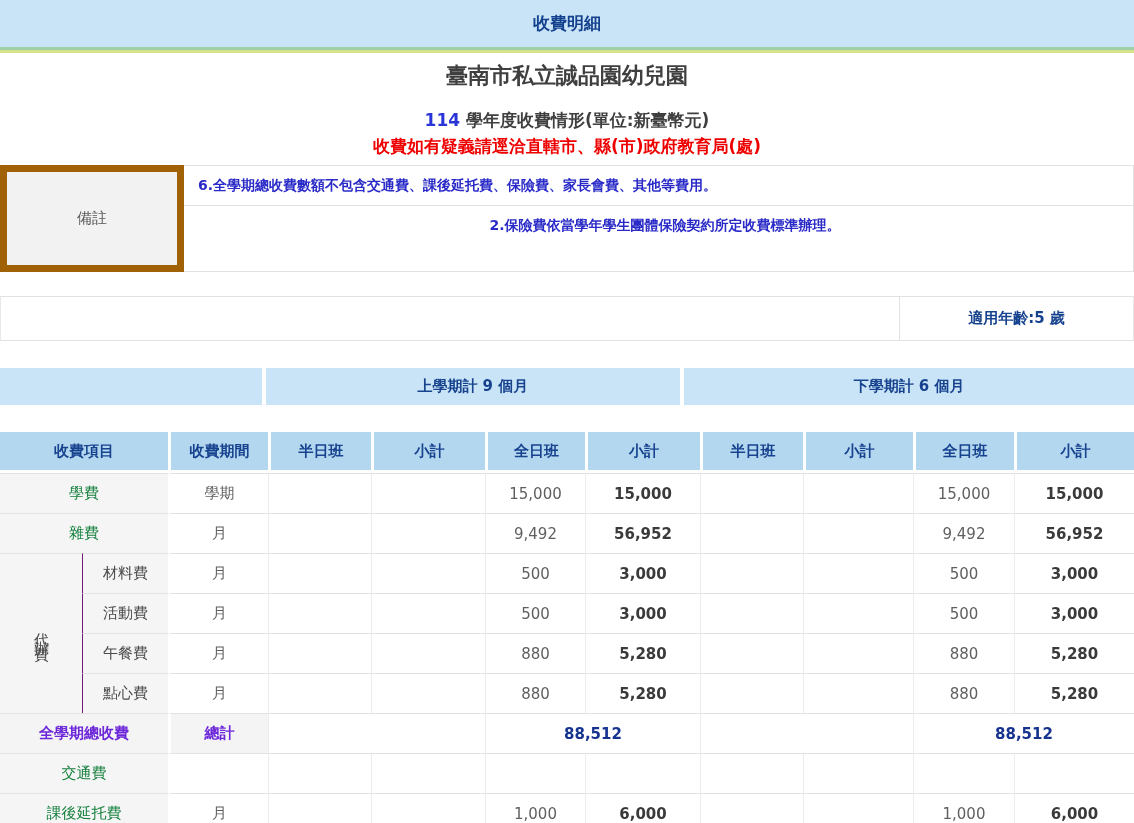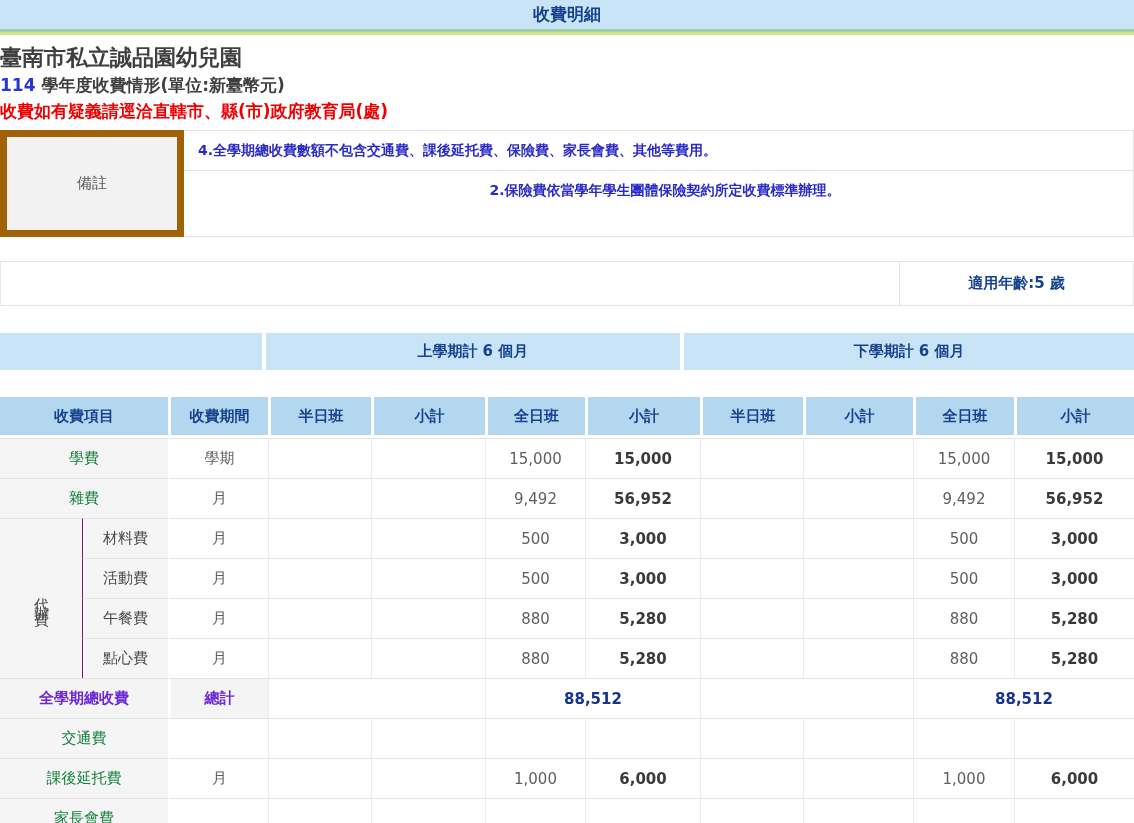--- a/index.html
+++ b/index.html
@@ -1,29 +1,29 @@
 <!DOCTYPE html>
 <html><head>
 <meta charset="utf-8">
 <style>
   html,body { margin:0; padding:0; }
   body {
     width:1134px; height:823px; background:#ffffff; overflow:hidden;
     font-family:"DejaVu Sans","Liberation Sans",sans-serif;
   }
   
-  .topbar { height:29px; background:#c9e4f6; display:flex; align-items:center; justify-content:center;
+  .topbar { height:47px; background:#c9e4f6; display:flex; align-items:center; justify-content:center;
             color:#14418e; font-size:17px; font-weight:bold; }
   .gline { height:3px; background:#9cd2a6; }
   .yline { height:3px; background:#d6e28b; }
 
   
-  .intro { }
+  .intro { text-align:center; }
   .school { margin-top:9px; font-size:22px; line-height:28px; font-weight:bold; color:#3f3f3f; }
-  .yearline { margin-top:1px; font-size:17px; line-height:24px; font-weight:bold; color:#3f3f3f; }
+  .yearline { margin-top:18px; font-size:17px; line-height:24px; font-weight:bold; color:#3f3f3f; }
   .yearline .year { color:#2a35d8; }
   .notice { margin-top:2px; font-size:17px; line-height:24px; font-weight:bold; color:#ee0000; }
 
   
   table.remarks { margin-top:7px; width:1134px; border-collapse:separate; border-spacing:0; table-layout:fixed; }
   td.rlabel { width:168px; background:#f2f2f2; color:#5a5a5a; font-size:15px; text-align:center;
               vertical-align:middle; border:7px solid #a16207; }
   td.note { color:#2a2ac8; font-weight:bold; font-size:14px; text-align:left;
             border-right:1px solid #e2e2e2; border-bottom:1px solid #e2e2e2; padding-left:14px; }
   td.n1 { height:37px; vertical-align:middle; border-top:1px solid #e2e2e2; }
@@ -76,36 +76,36 @@
   <div class="yearline">
     <span class="year">114</span><span> 學年度收費情形(單位:新臺幣元)</span>
   </div>
   <div class="notice">收費如有疑義請逕洽直轄市、縣(市)政府教育局(處)</div>
 </div>
 
 <table class="remarks">
   <tbody>
       <tr>
     <td class="rlabel" rowspan="2">備註</td>
-    <td class="note n1">4.全學期總收費數額不包含交通費、課後延托費、保險費、家長會費、其他等費用。</td>
+    <td class="note n1">6.全學期總收費數額不包含交通費、課後延托費、保險費、家長會費、其他等費用。</td>
   </tr>
   <tr>
     <td class="note n2">2.保險費依當學年學生團體保險契約所定收費標準辦理。</td>
   </tr>
 </tbody>
   </table>
 
 <div class="agerow">
   <div class="age-left"></div>
   <div class="age-right">適用年齡:5 歲</div>
 </div>
 
 <div class="band">
   <div class="b1"></div>
-  <div class="b2">上學期計 6 個月</div>
+  <div class="b2">上學期計 9 個月</div>
   <div class="b3">下學期計 6 個月</div>
 </div>
 
 <table class="fee">
   <colgroup>
     <col style="width:82px">
       <col style="width:86px">
       <col style="width:100px">
       <col style="width:103px">
     <col style="width:114px">

